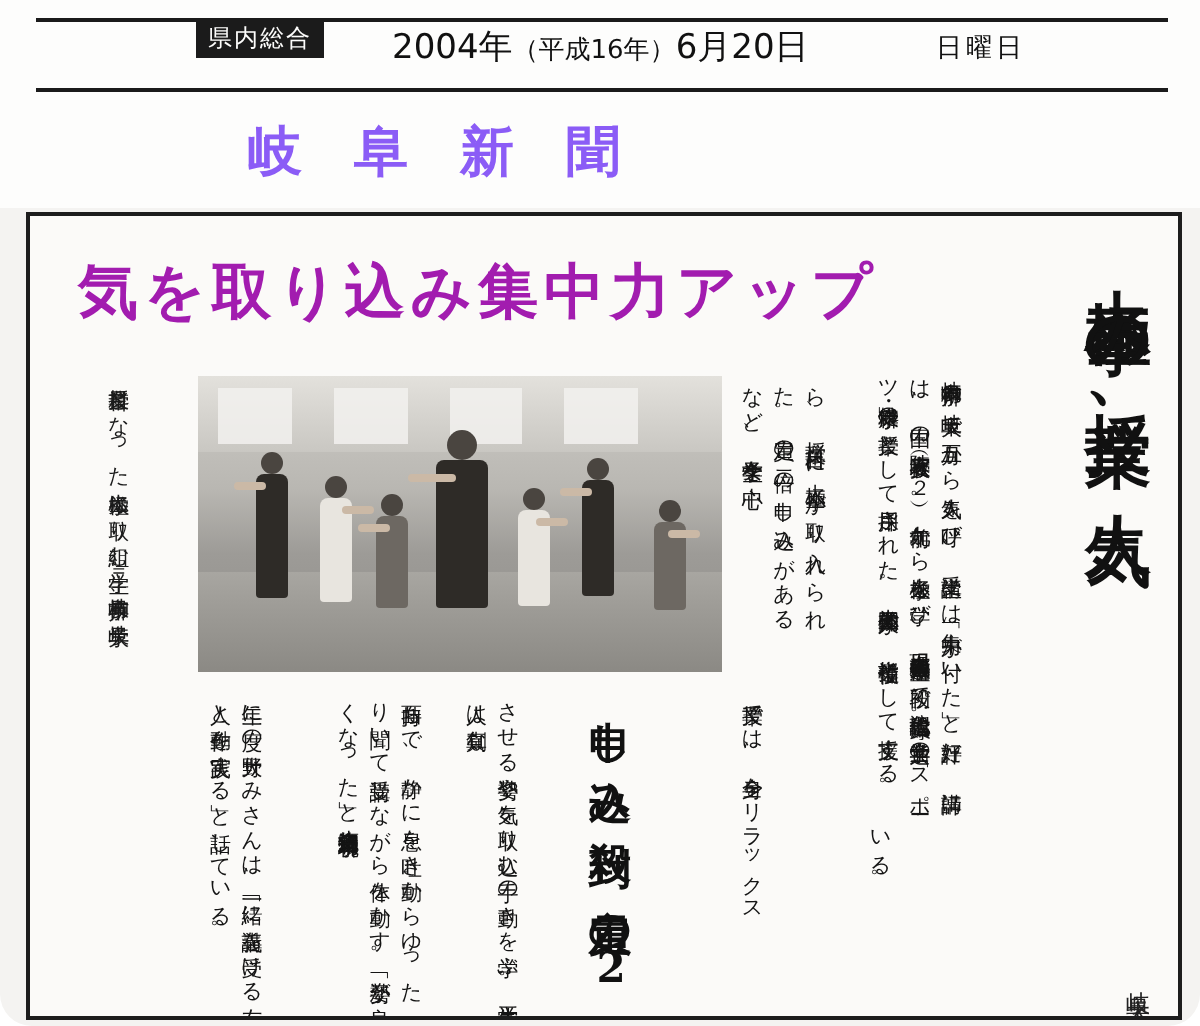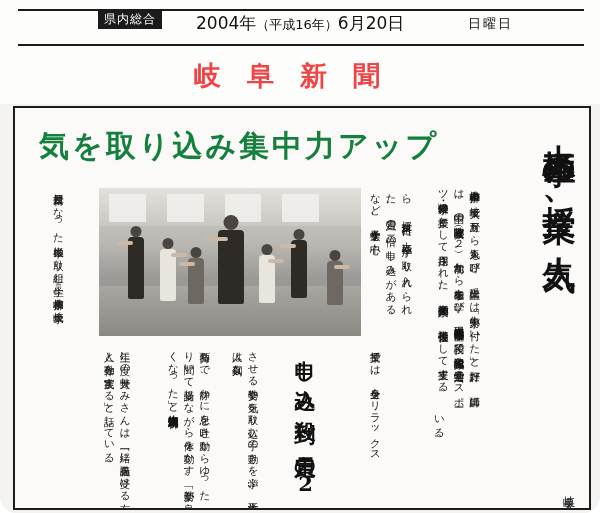--- a/index.html
+++ b/index.html
@@ -74,22 +74,22 @@
     font-size: 13px;
     letter-spacing: 2px;
     color: #111;
   }
   .paper-name {
     position: absolute;
     left: 124px; top: 58px;
     width: 352px;
     font-size: 27px;
     letter-spacing: 26px;
-    color: #ef4444;
-    text-align: center;
+    color: #8b5cf6;
+    text-align: left;
     white-space: nowrap;
     font-family: "DejaVu Serif", serif;
     font-weight: 700;
   }
 
   
   .article {
     position: absolute;
     left: 13px; top: 106px;
     width: 574px;
@@ -99,21 +99,21 @@
     overflow: hidden;
   }
 
   
   .headline-main {
     position: absolute;
     left: 24px; top: 18px;
     font-size: 30px;
     letter-spacing: 3px;
     font-weight: 700;
-    color: #15803d;
+    color: #a21caf;
     white-space: nowrap;
     font-family: "DejaVu Serif", serif;
   }
 
   
   .headline-vert {
     position: absolute;
     right: 8px; top: 10px;
     width: 46px;
     height: 310px;

